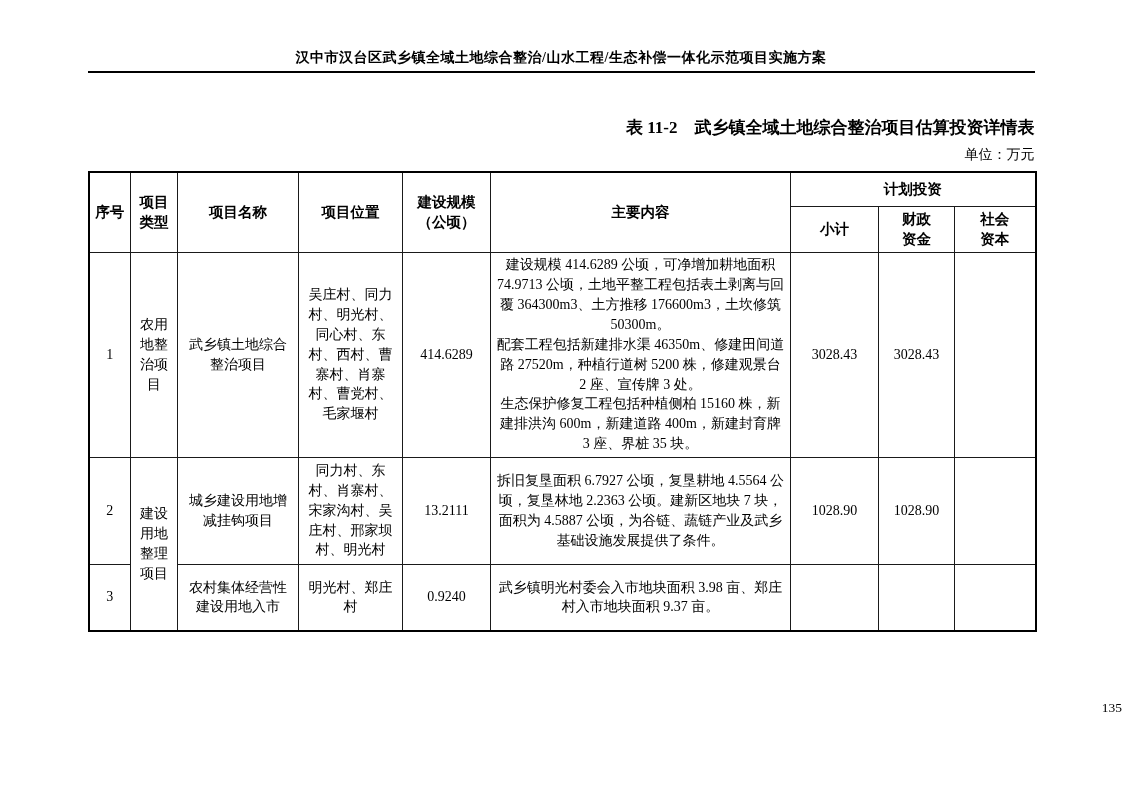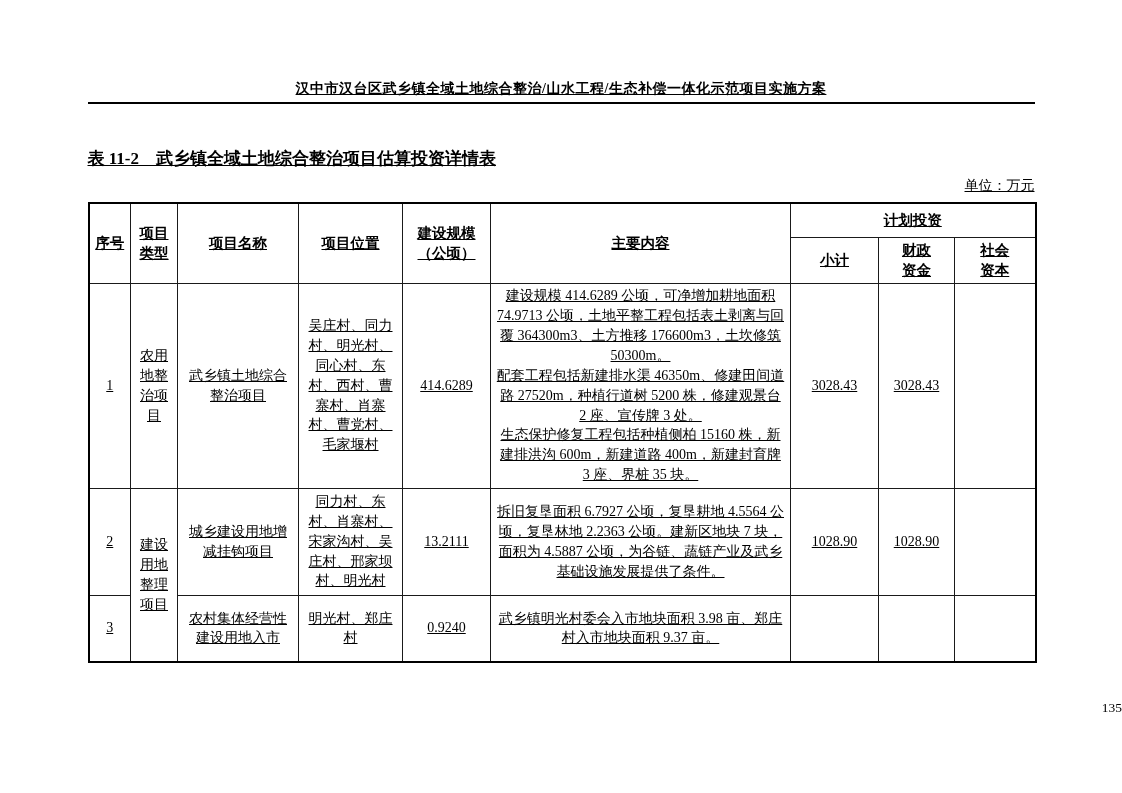--- a/index.html
+++ b/index.html
@@ -5,36 +5,35 @@
   html, body { margin: 0; padding: 0; background: #ffffff; }
   body {
     width: 1122px; height: 793px;
     font-family: "Liberation Serif", "DejaVu Serif", serif;
     color: #000;
     position: relative;
   }
   .page {
     width: 947px;
     margin: 0 auto;
-    padding-top: 80px;
-    text-decoration: underline;
+    padding-top: 49px;
   }
   .running-header {
     text-align: center;
     font-weight: bold;
     font-size: 14px;
     letter-spacing: 0.5px;
     line-height: 18px;
   }
   .header-rule {
     border-bottom: 2px solid #000;
     margin-top: 4px;
   }
   .table-title {
-    text-align: left;
+    text-align: right;
     font-weight: bold;
     font-size: 17px;
     margin-top: 44px;
     line-height: 22px;
   }
   .unit-note {
     text-align: right;
     font-size: 14px;
     margin-top: 7px;
     margin-bottom: 7px;

